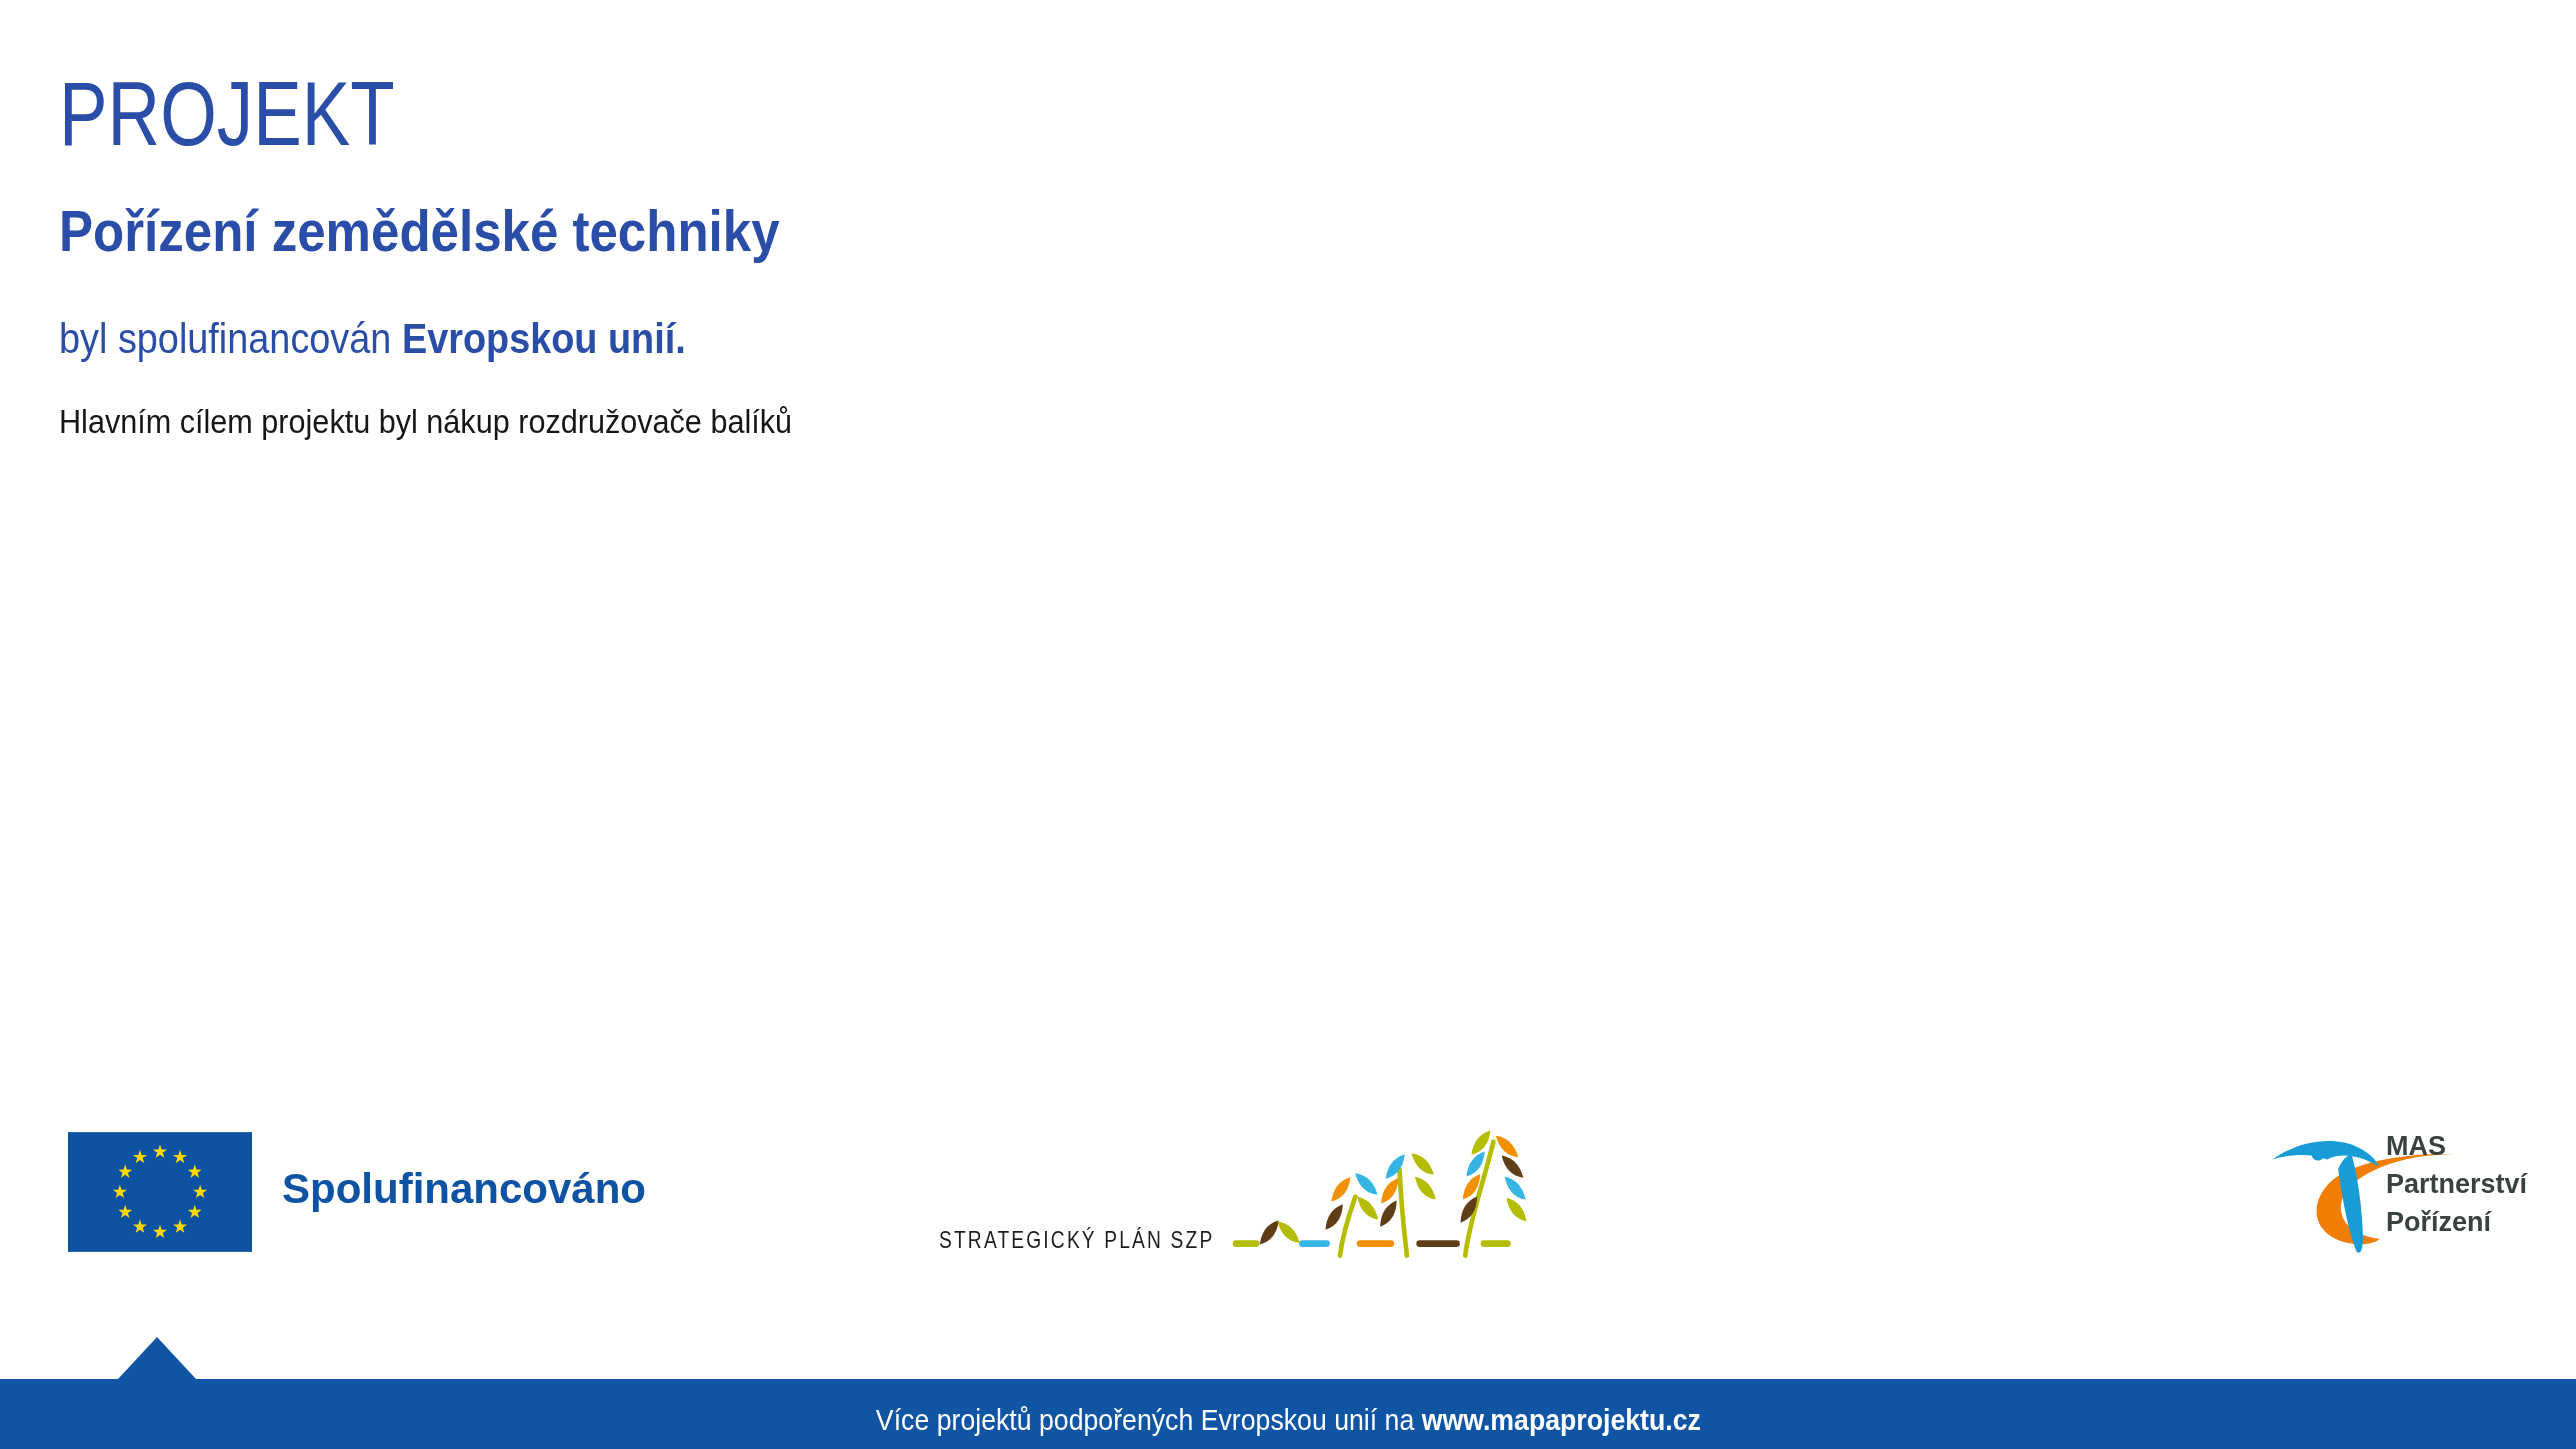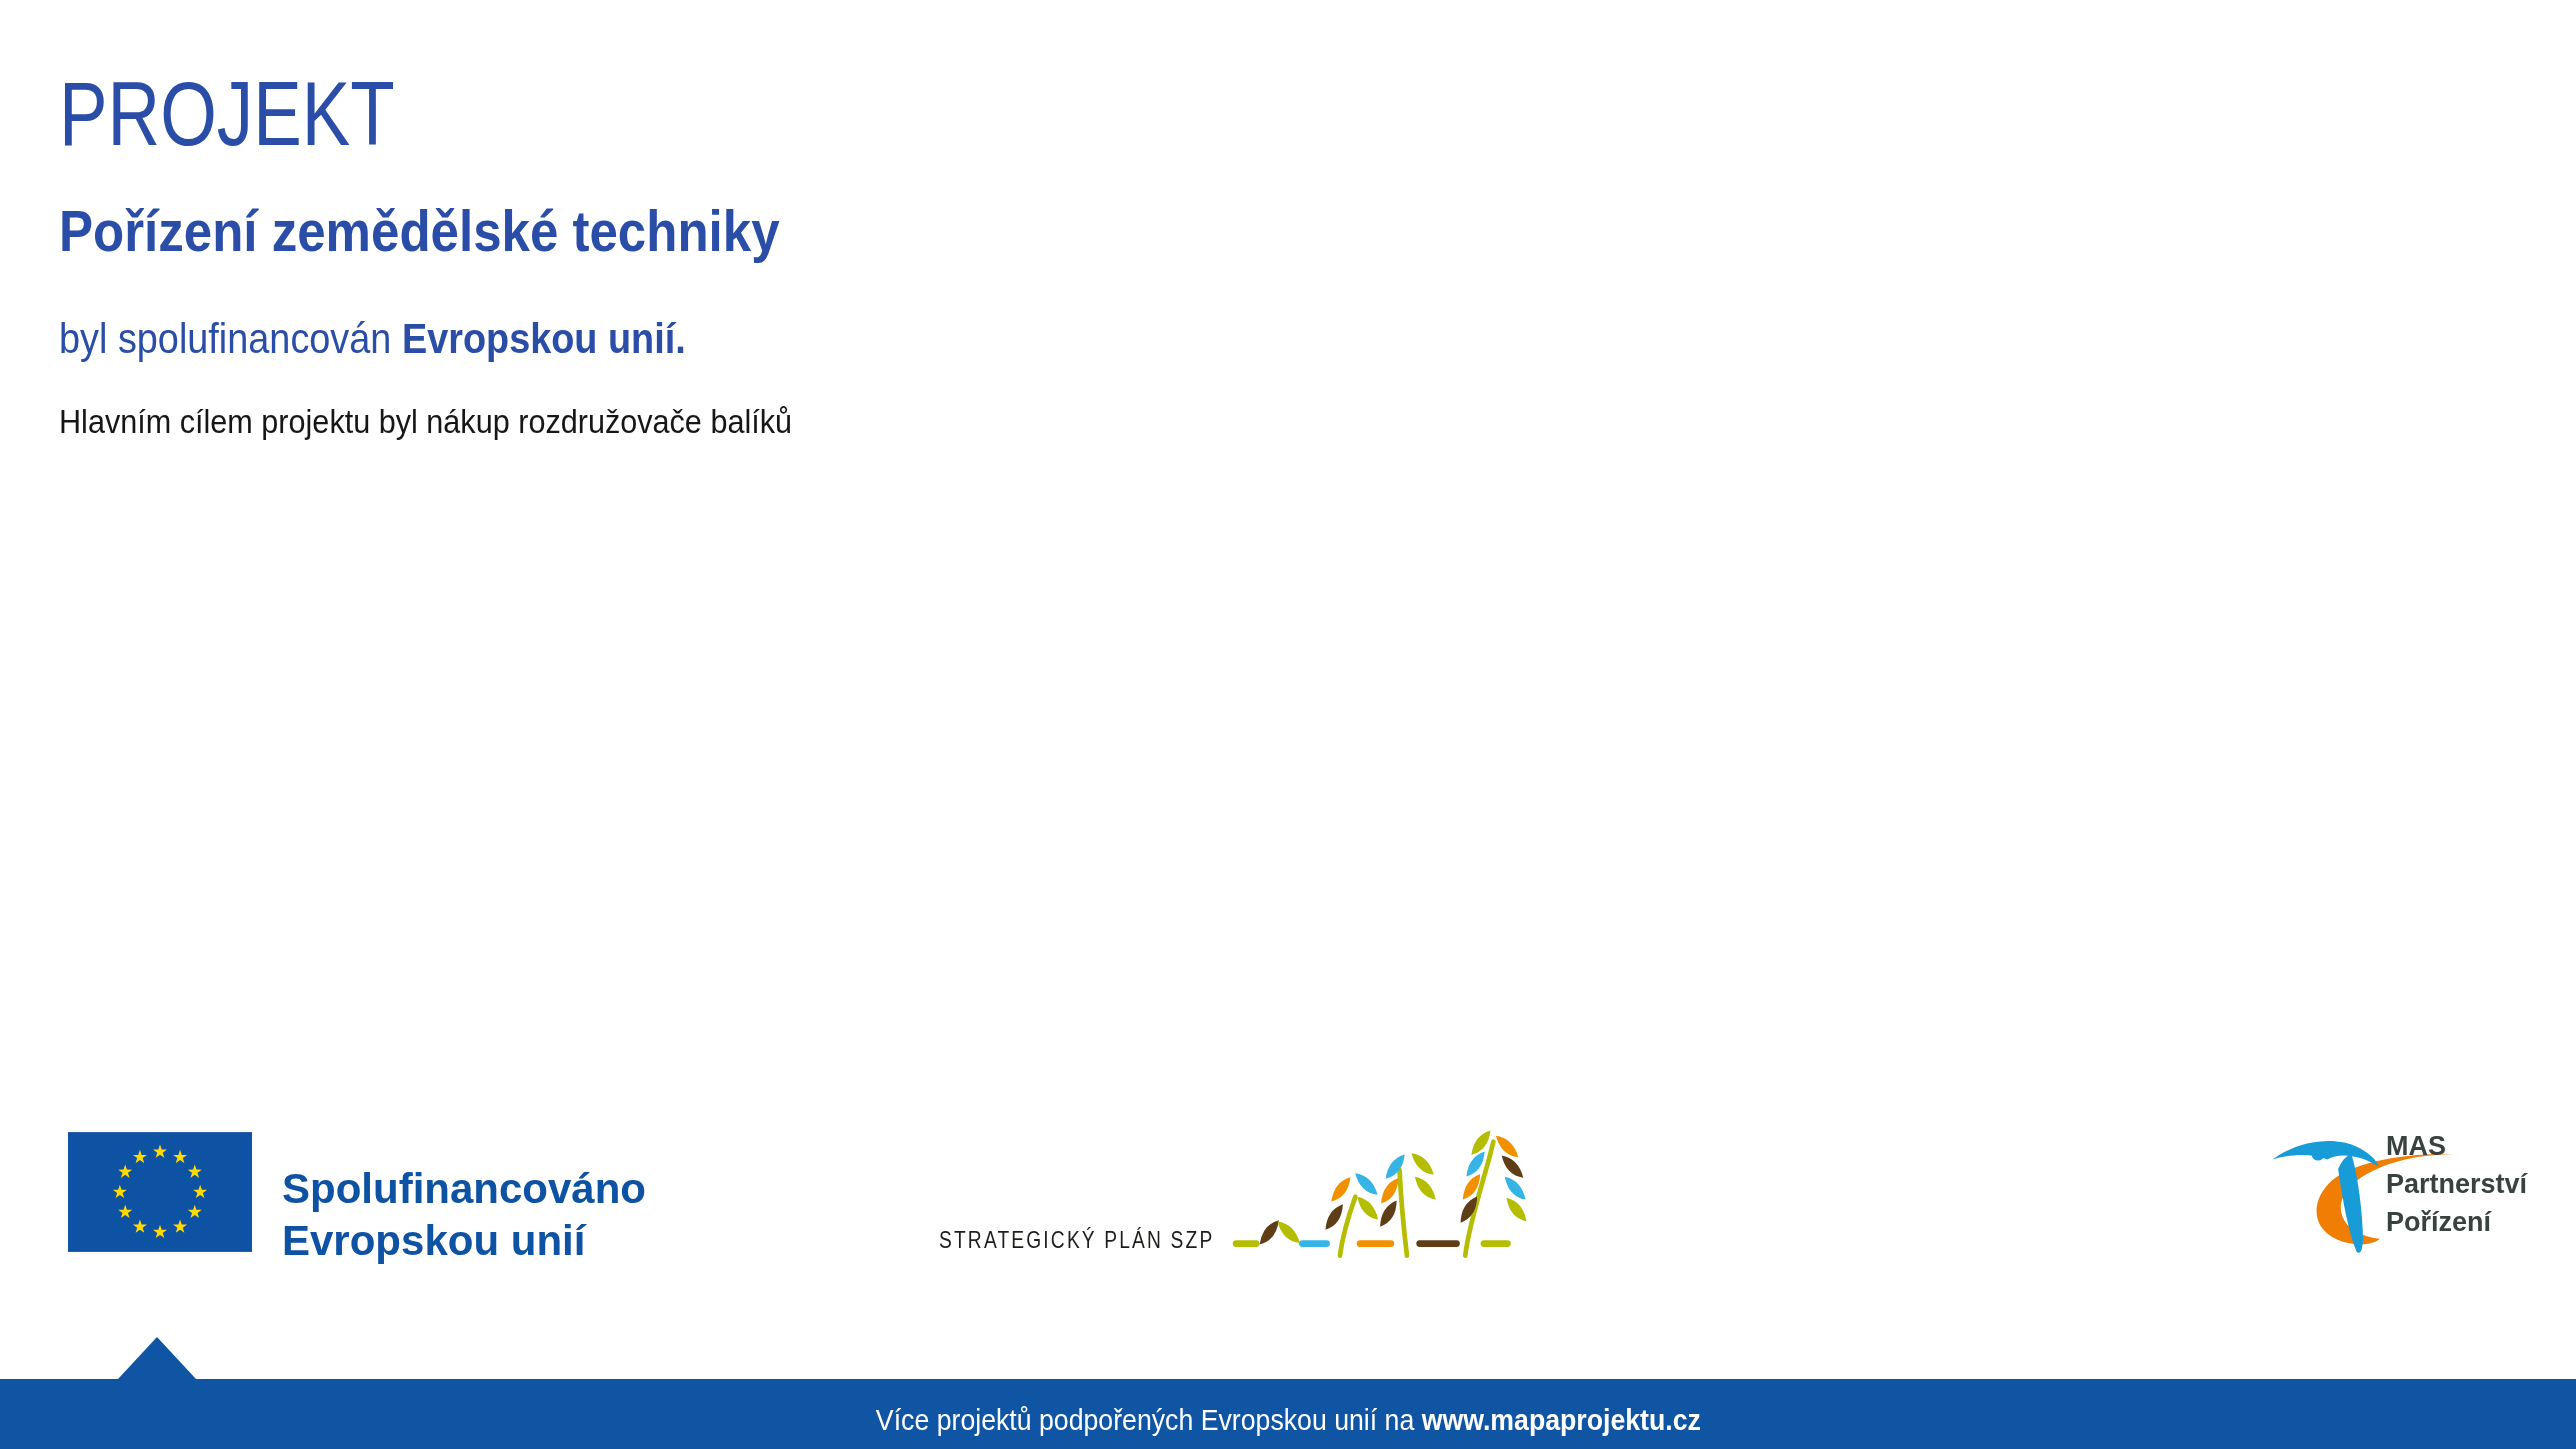--- a/index.html
+++ b/index.html
@@ -111,21 +111,20 @@
     <use href="#star" x="85.54" y="59.5"></use>
     <use href="#star" x="77.5" y="89.5"></use>
     <use href="#star" x="85.54" y="119.5"></use>
     <use href="#star" x="107.5" y="141.46"></use>
     <use href="#star" x="137.5" y="149.5"></use>
     <use href="#star" x="167.5" y="141.46"></use>
     <use href="#star" x="189.46" y="119.5"></use>
   </svg>
   <div class="abs eu-text">
     <div>Spolufinancováno</div>
-    <div>Evropskou unií</div>
   </div>
 
   <div class="abs szp-label">STRATEGICKÝ PLÁN SZP</div>
   <svg class="abs szp-graphic" viewBox="0 0 470 200" xmlns="http://www.w3.org/2000/svg">
     <defs>
       <path id="leaf" d="M -22,6 Q -2,-16 22,-8 Q 2,15 -22,6 Z"></path>
     </defs>
 
     <rect x="7" y="169" width="40" height="10" rx="5" fill="#b5bd00"></rect>
     <rect x="106" y="169" width="46" height="10" rx="5" fill="#36b4e5"></rect>

